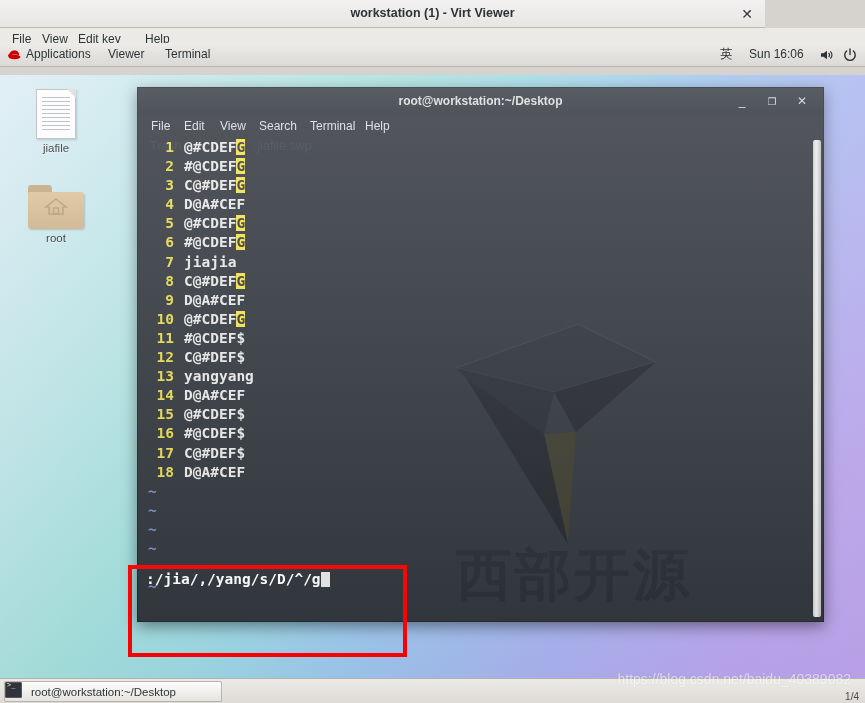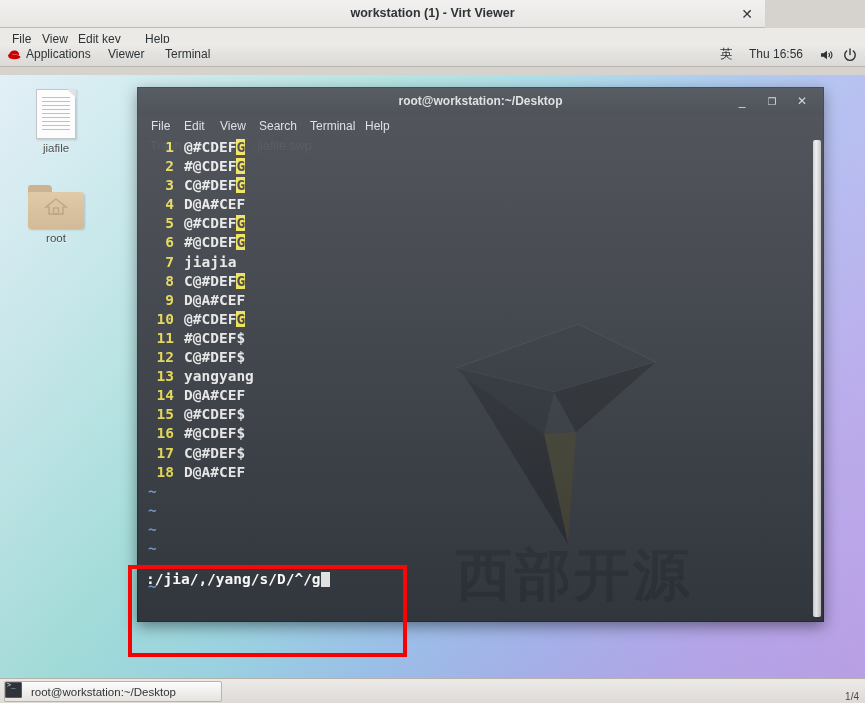--- a/index.html
+++ b/index.html
@@ -284,21 +284,21 @@
     <svg class="rh-logo" viewBox="0 0 28 22">
       <ellipse cx="15" cy="16" rx="12" ry="4.5" fill="#cc0000"></ellipse>
       <path d="M4 14 C4 7 9 3 15 3 C21 3 25 7 24 13 C20 10 9 10 4 14 Z" fill="#cc0000"></path>
       <ellipse cx="6" cy="13" rx="4" ry="3" fill="#cc0000"></ellipse>
     </svg>
     <div class="gp-item" style="left:26px">Applications</div>
     <div class="gp-item" style="left:108px">Viewer</div>
     <div class="gp-item" style="left:165px">Terminal</div>
 
     <div class="gp-item" style="left:720px; font-size:12.5px;">英</div>
-    <div class="gp-item" style="left:749px">Thu 16:56</div>
+    <div class="gp-item" style="left:749px">Sun 16:06</div>
     <svg style="position:absolute;left:820px;top:6px;width:14px;height:12px" viewBox="0 0 16 14">
       <path d="M1 5 h3 L8 2 v10 L4 9 H1 Z" fill="#2e3436"></path>
       <path d="M10 4.5 a4 4 0 0 1 0 5" stroke="#2e3436" stroke-width="1.3" fill="none"></path>
       <path d="M12 2.8 a6.5 6.5 0 0 1 0 8.4" stroke="#2e3436" stroke-width="1.3" fill="none"></path>
     </svg>
     <svg style="position:absolute;left:843px;top:5px;width:14px;height:14px" viewBox="0 0 16 16">
       <path d="M4.2 3.5 a6 6 0 1 0 7.6 0" stroke="#2e3436" stroke-width="1.6" fill="none" stroke-linecap="round"></path>
       <line x1="8" y1="1" x2="8" y2="7.5" stroke="#2e3436" stroke-width="1.6" stroke-linecap="round"></line>
     </svg>
   </div>
@@ -395,14 +395,15 @@
 
     <div class="redbox" style="left:128px; top:490px;"></div>
   </div>
 
   <div class="taskbar">
     <div class="task-item">root@workstation:~/Desktop</div>
     <div class="task-term-ico"></div>
     <div class="page-count">1/4</div>
   </div>
 
+  <div class="watermark-url">https://blog.csdn.net/baidu_40389082</div>
 
 </div>
 
 </body></html>

